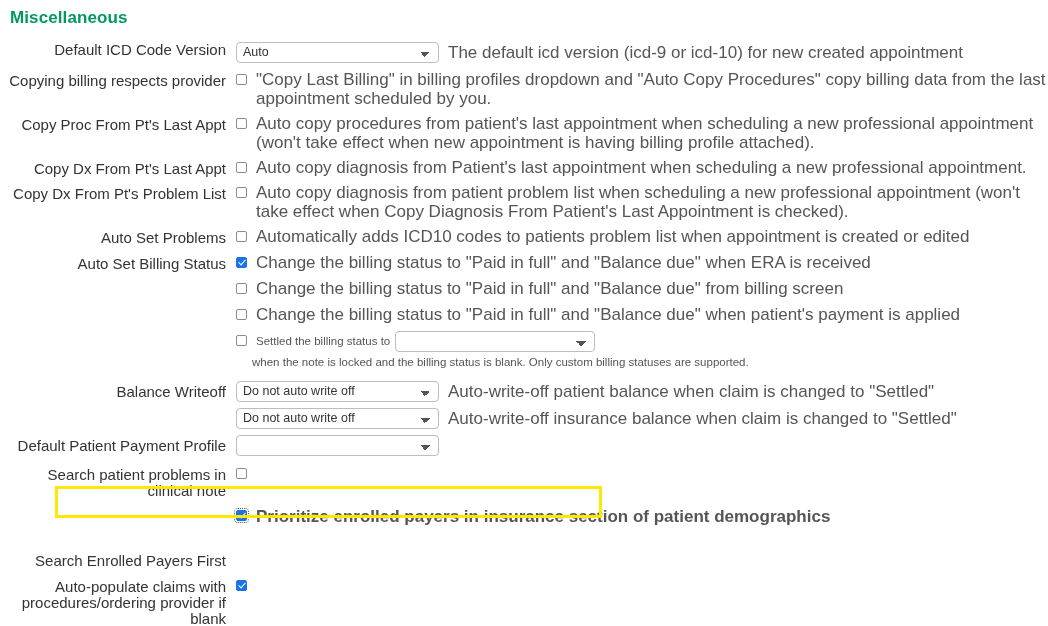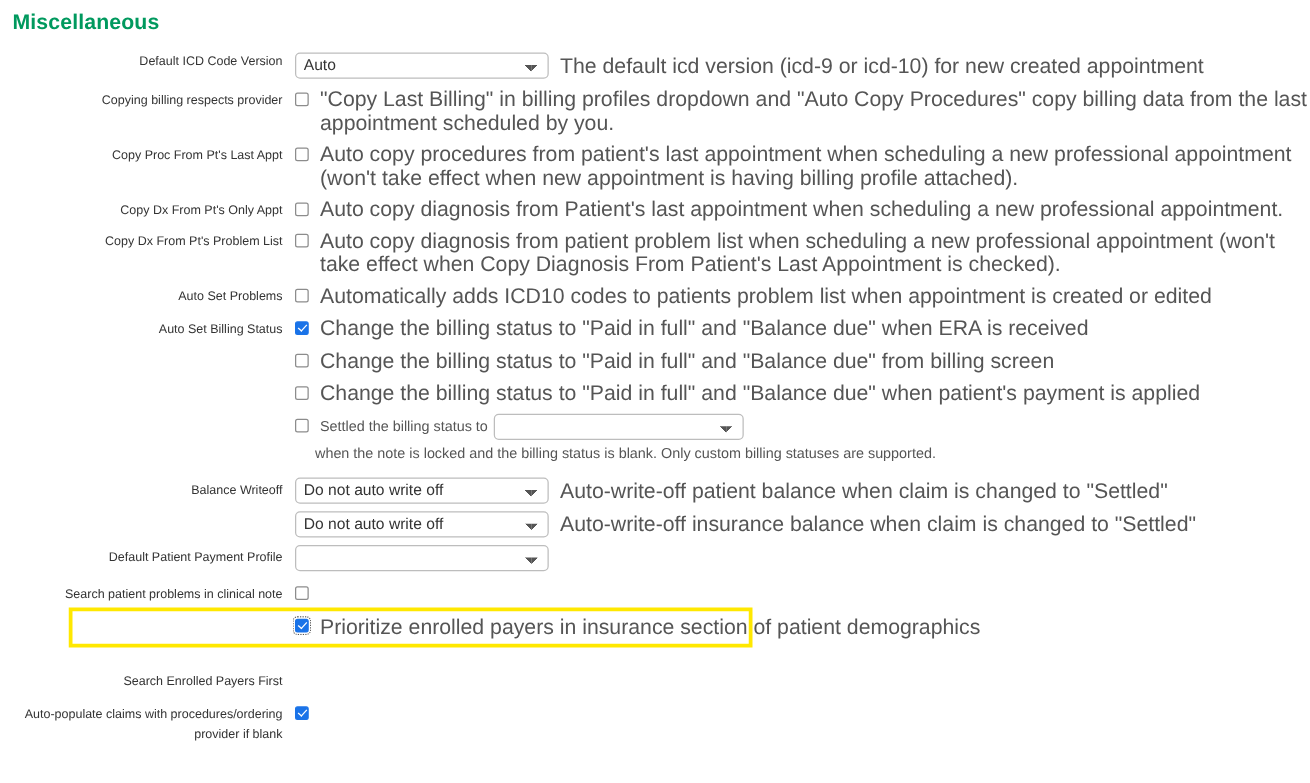--- a/index.html
+++ b/index.html
@@ -43,21 +43,21 @@
     align-items: flex-start;
     width: 1048px;
     padding: 0;
   }
 
   .label-col {
     width: 236px;
     min-width: 236px;
     text-align: right;
     padding-right: 10px;
-    font-size: 10px;
+    font-size: 15px;
     color: #333333;
     line-height: 15px;
   }
 
   .ctrl-col {
     flex: 1;
     display: flex;
     align-items: flex-start;
     padding-left: 0px;
   }
@@ -214,21 +214,21 @@
         <div class="cbwrap">
           <div class="cbslot">
               <input type="checkbox" class="cb" style="">
             </div>
           <span class="desc" style="max-width:798px;">Auto copy procedures from patient's last appointment when scheduling a new professional appointment (won't take effect when new appointment is having billing profile attached).</span>
         </div>
       </div>
     </div>
 
     <div class="row" style="margin-bottom:6px;">
-      <div class="label-col" style="padding-top:3px;">Copy Dx From Pt's Only Appt</div>
+      <div class="label-col" style="padding-top:3px;">Copy Dx From Pt's Last Appt</div>
       <div class="ctrl-col">
         <div class="cbwrap">
           <div class="cbslot">
               <input type="checkbox" class="cb" style="">
             </div>
           <span class="desc">Auto copy diagnosis from Patient's last appointment when scheduling a new professional appointment.</span>
         </div>
       </div>
     </div>
 
@@ -350,21 +350,21 @@
       </div>
     </div>
 
     <div class="row" style="margin-bottom:9px;">
       <div class="label-col" style="padding-top:2px;margin-top:43px;">Search Enrolled Payers First</div>
       <div class="ctrl-col">
         <div class="cbwrap">
           <div class="cbslot" style="padding-top:2px;">
               <input type="checkbox" class="cb focused" checked="" style="">
             </div>
-          <span class="desc" style="line-height:17px;">Prioritize enrolled payers in insurance section of patient demographics</span>
+          <span class="desc" style="line-height:17px;font-weight:bold;">Prioritize enrolled payers in insurance section of patient demographics</span>
         </div>
       </div>
     </div>
 
     <div class="row">
       <div class="label-col" style="padding-top:2px; line-height:16px;">Auto-populate claims with procedures/ordering provider if blank</div>
       <div class="ctrl-col">
         <div class="cbwrap">
           <div class="cbslot" style="padding-top:3px;">
               <input type="checkbox" class="cb" checked="" style="">

